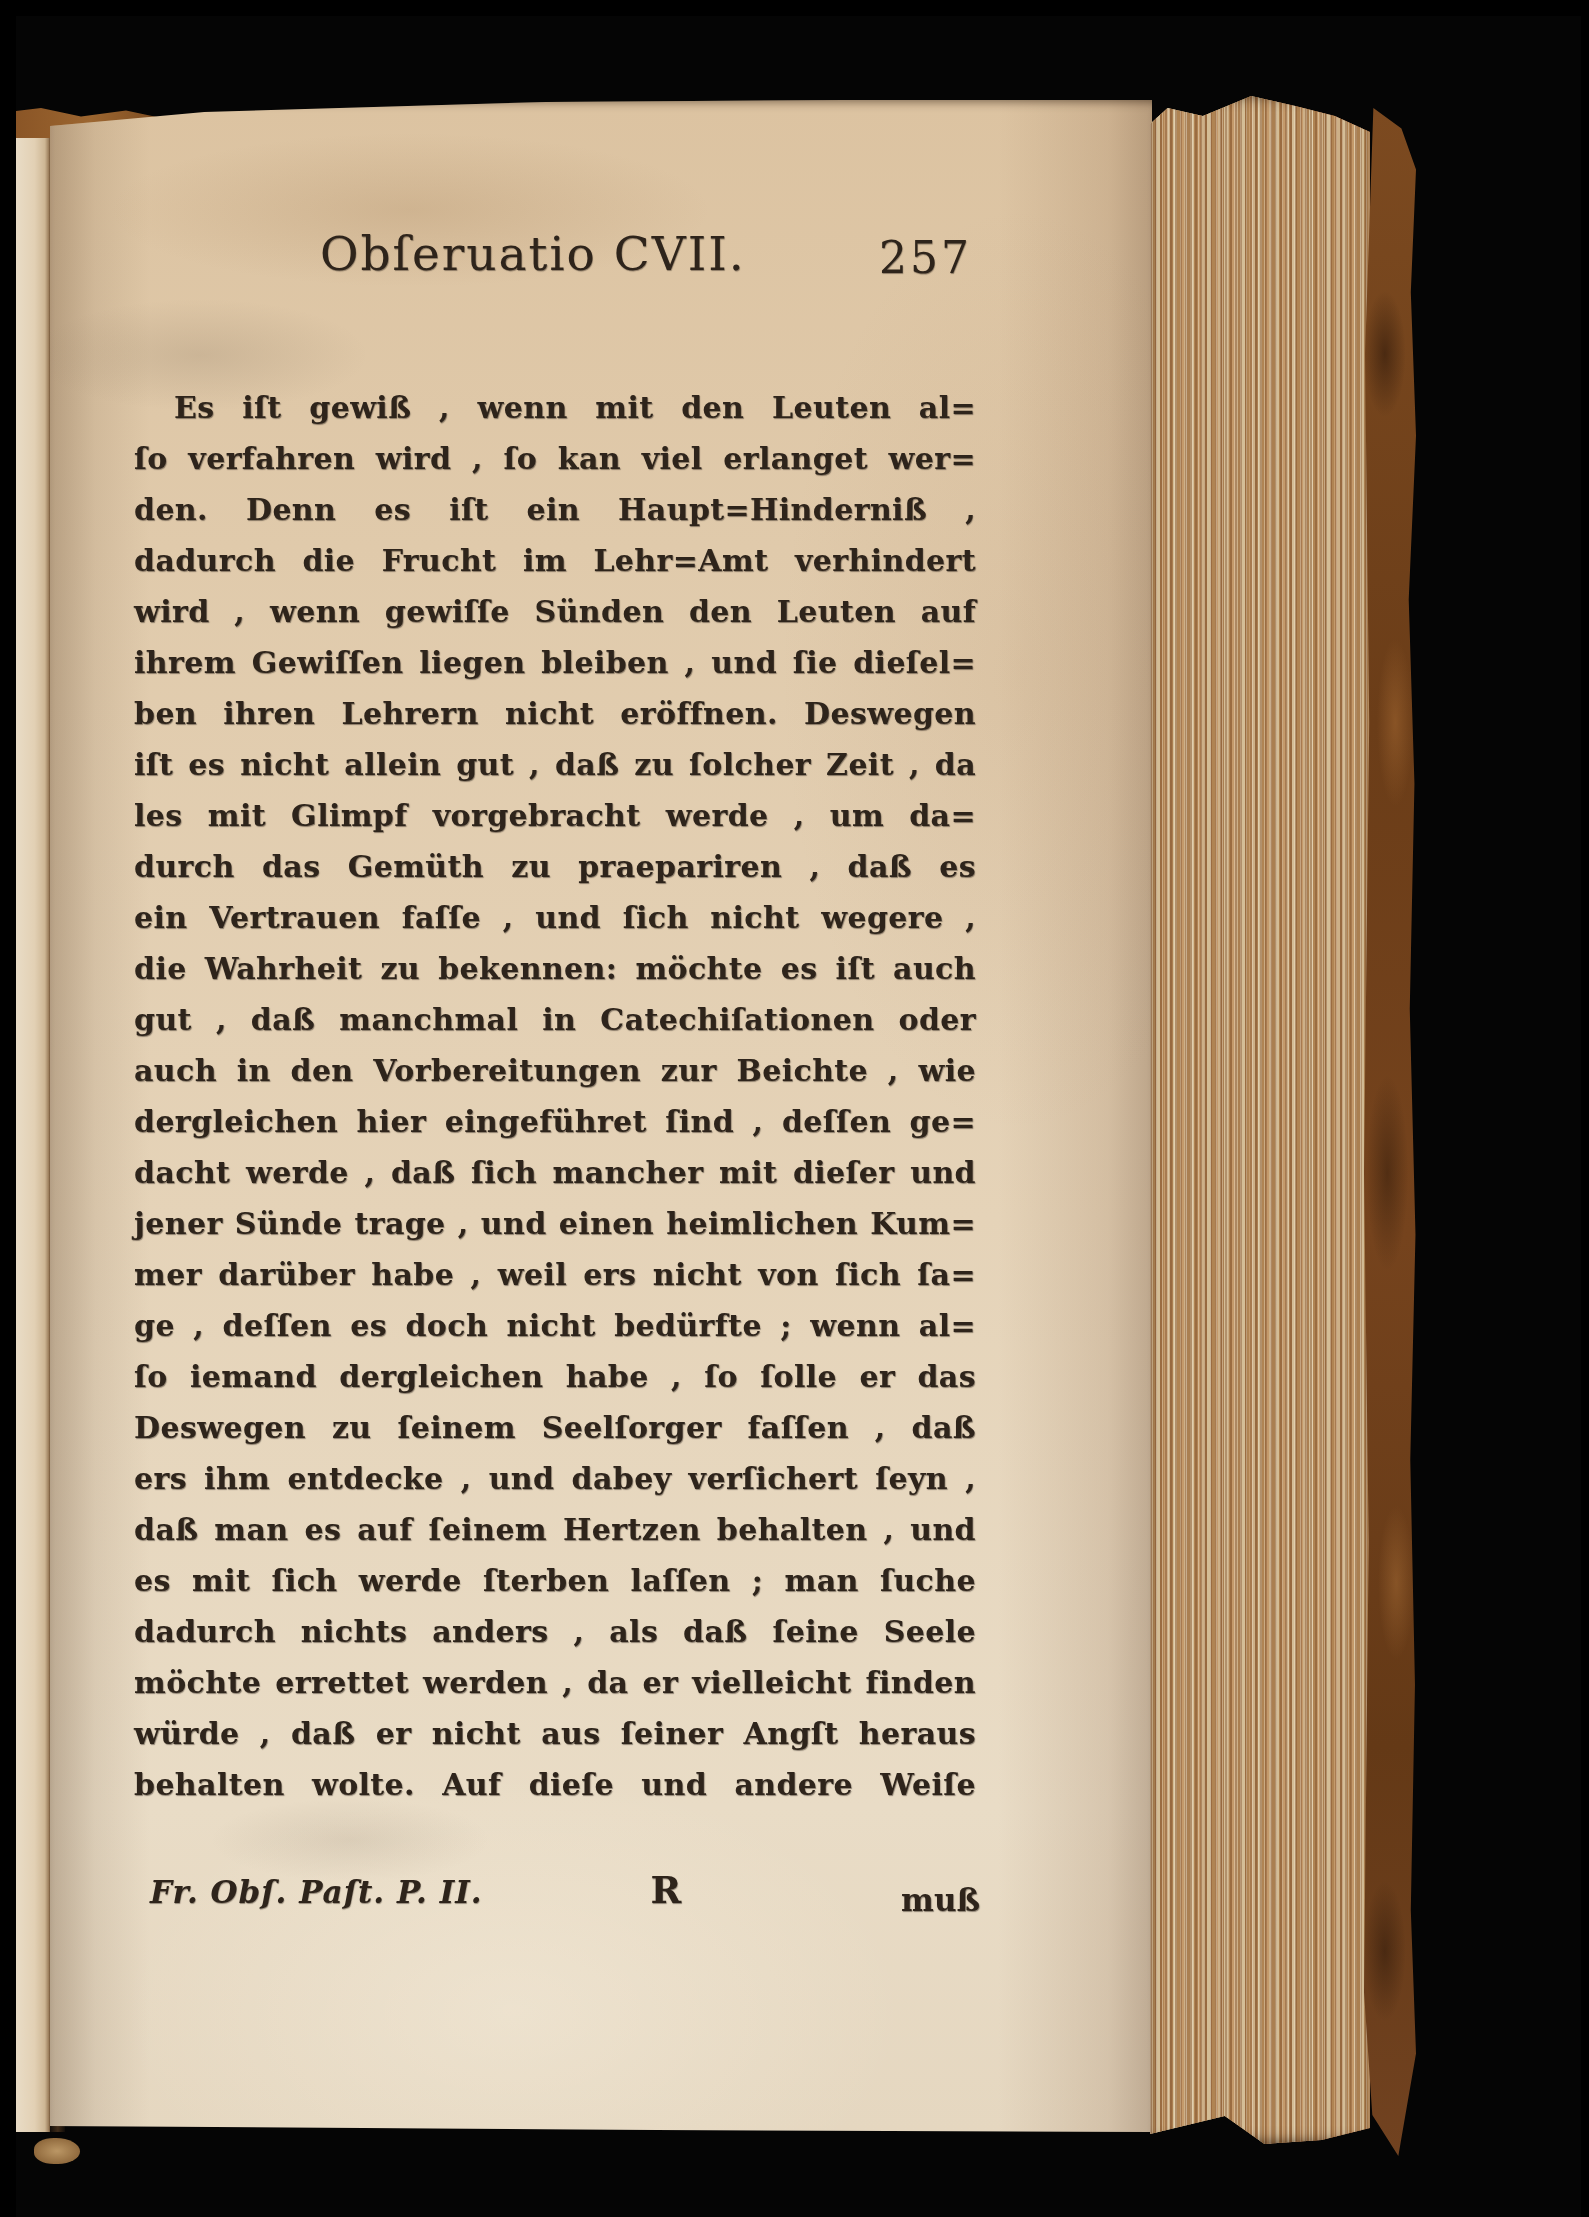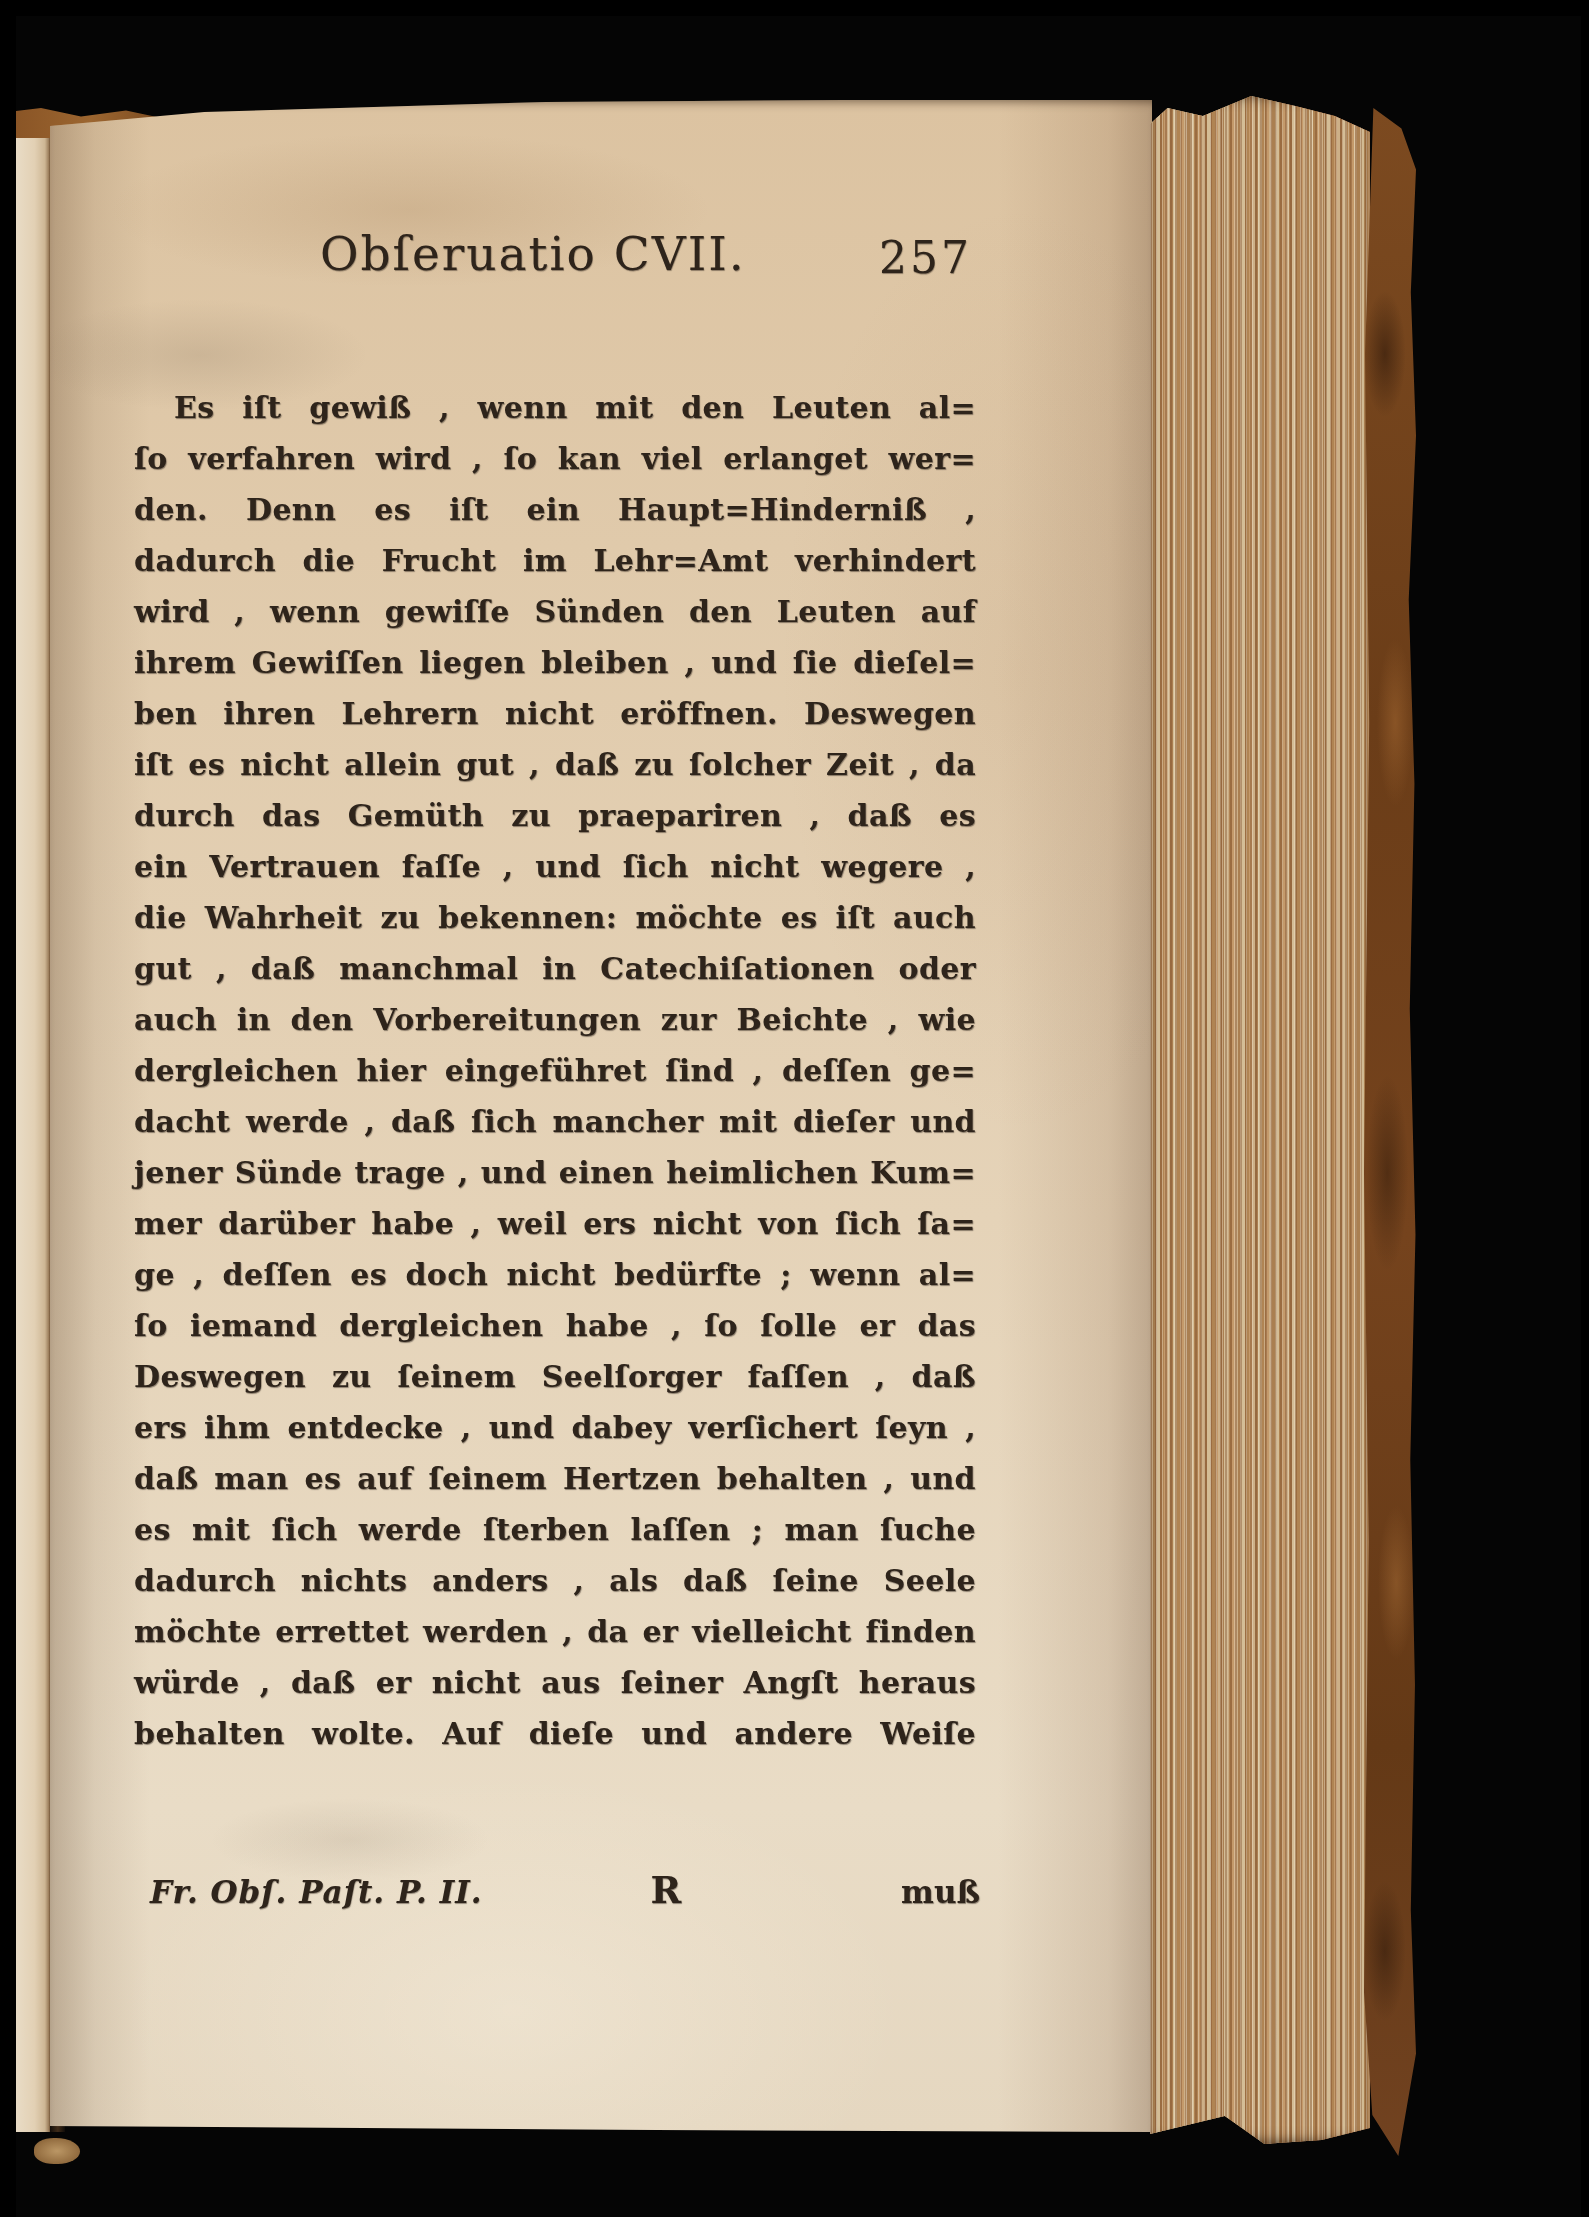--- a/index.html
+++ b/index.html
@@ -133,21 +133,21 @@
   }
   .gathering-signature {
     position: absolute;
     left: 60%; top: 2px;
     font-weight: 700;
     font-size: 37px;
     text-shadow: 0.7px 0.7px 1px rgba(46,36,27,.5);
   }
   .catchword {
     position: absolute;
-    right: 4px; top: 8px;
+    right: 4px; top: 16px;
     font-weight: 700;
     font-size: 31px;
     text-shadow: 0.7px 0.7px 1px rgba(46,36,27,.5);
   }
 
   
   .fore-edge {
     position: absolute;
     left: 1134px; top: 78px;
     width: 220px; height: 2050px;
@@ -208,20 +208,21 @@
 
     <div class="text-block">
         <div class="text-line">Es iſt gewiß , wenn mit den Leuten al=</div>
         <div class="text-line">ſo verfahren wird , ſo kan viel erlanget wer=</div>
         <div class="text-line">den.   Denn es iſt ein Haupt=Hinderniß ,</div>
         <div class="text-line">dadurch die Frucht im Lehr=Amt verhindert</div>
         <div class="text-line">wird , wenn gewiſſe Sünden den Leuten auf</div>
         <div class="text-line">ihrem Gewiſſen liegen bleiben , und ſie dieſel=</div>
         <div class="text-line">ben ihren Lehrern nicht eröffnen.   Deswegen</div>
         <div class="text-line">iſt es nicht allein gut , daß zu ſolcher Zeit , da</div>
+        <div class="text-line">les mit Glimpf vorgebracht werde , um da=</div>
         <div class="text-line">durch das Gemüth zu praepariren , daß es</div>
         <div class="text-line">ein Vertrauen faſſe , und ſich nicht wegere ,</div>
         <div class="text-line">die Wahrheit zu bekennen: möchte es iſt auch</div>
         <div class="text-line">gut , daß manchmal in Catechiſationen oder</div>
         <div class="text-line">auch in den Vorbereitungen zur Beichte , wie</div>
         <div class="text-line">dergleichen hier eingeführet ſind , deſſen ge=</div>
         <div class="text-line">dacht werde , daß ſich mancher mit dieſer und</div>
         <div class="text-line">jener Sünde trage , und einen heimlichen Kum=</div>
         <div class="text-line">mer darüber habe , weil ers nicht von ſich ſa=</div>
         <div class="text-line">ge , deſſen es doch nicht bedürfte ; wenn al=</div>

